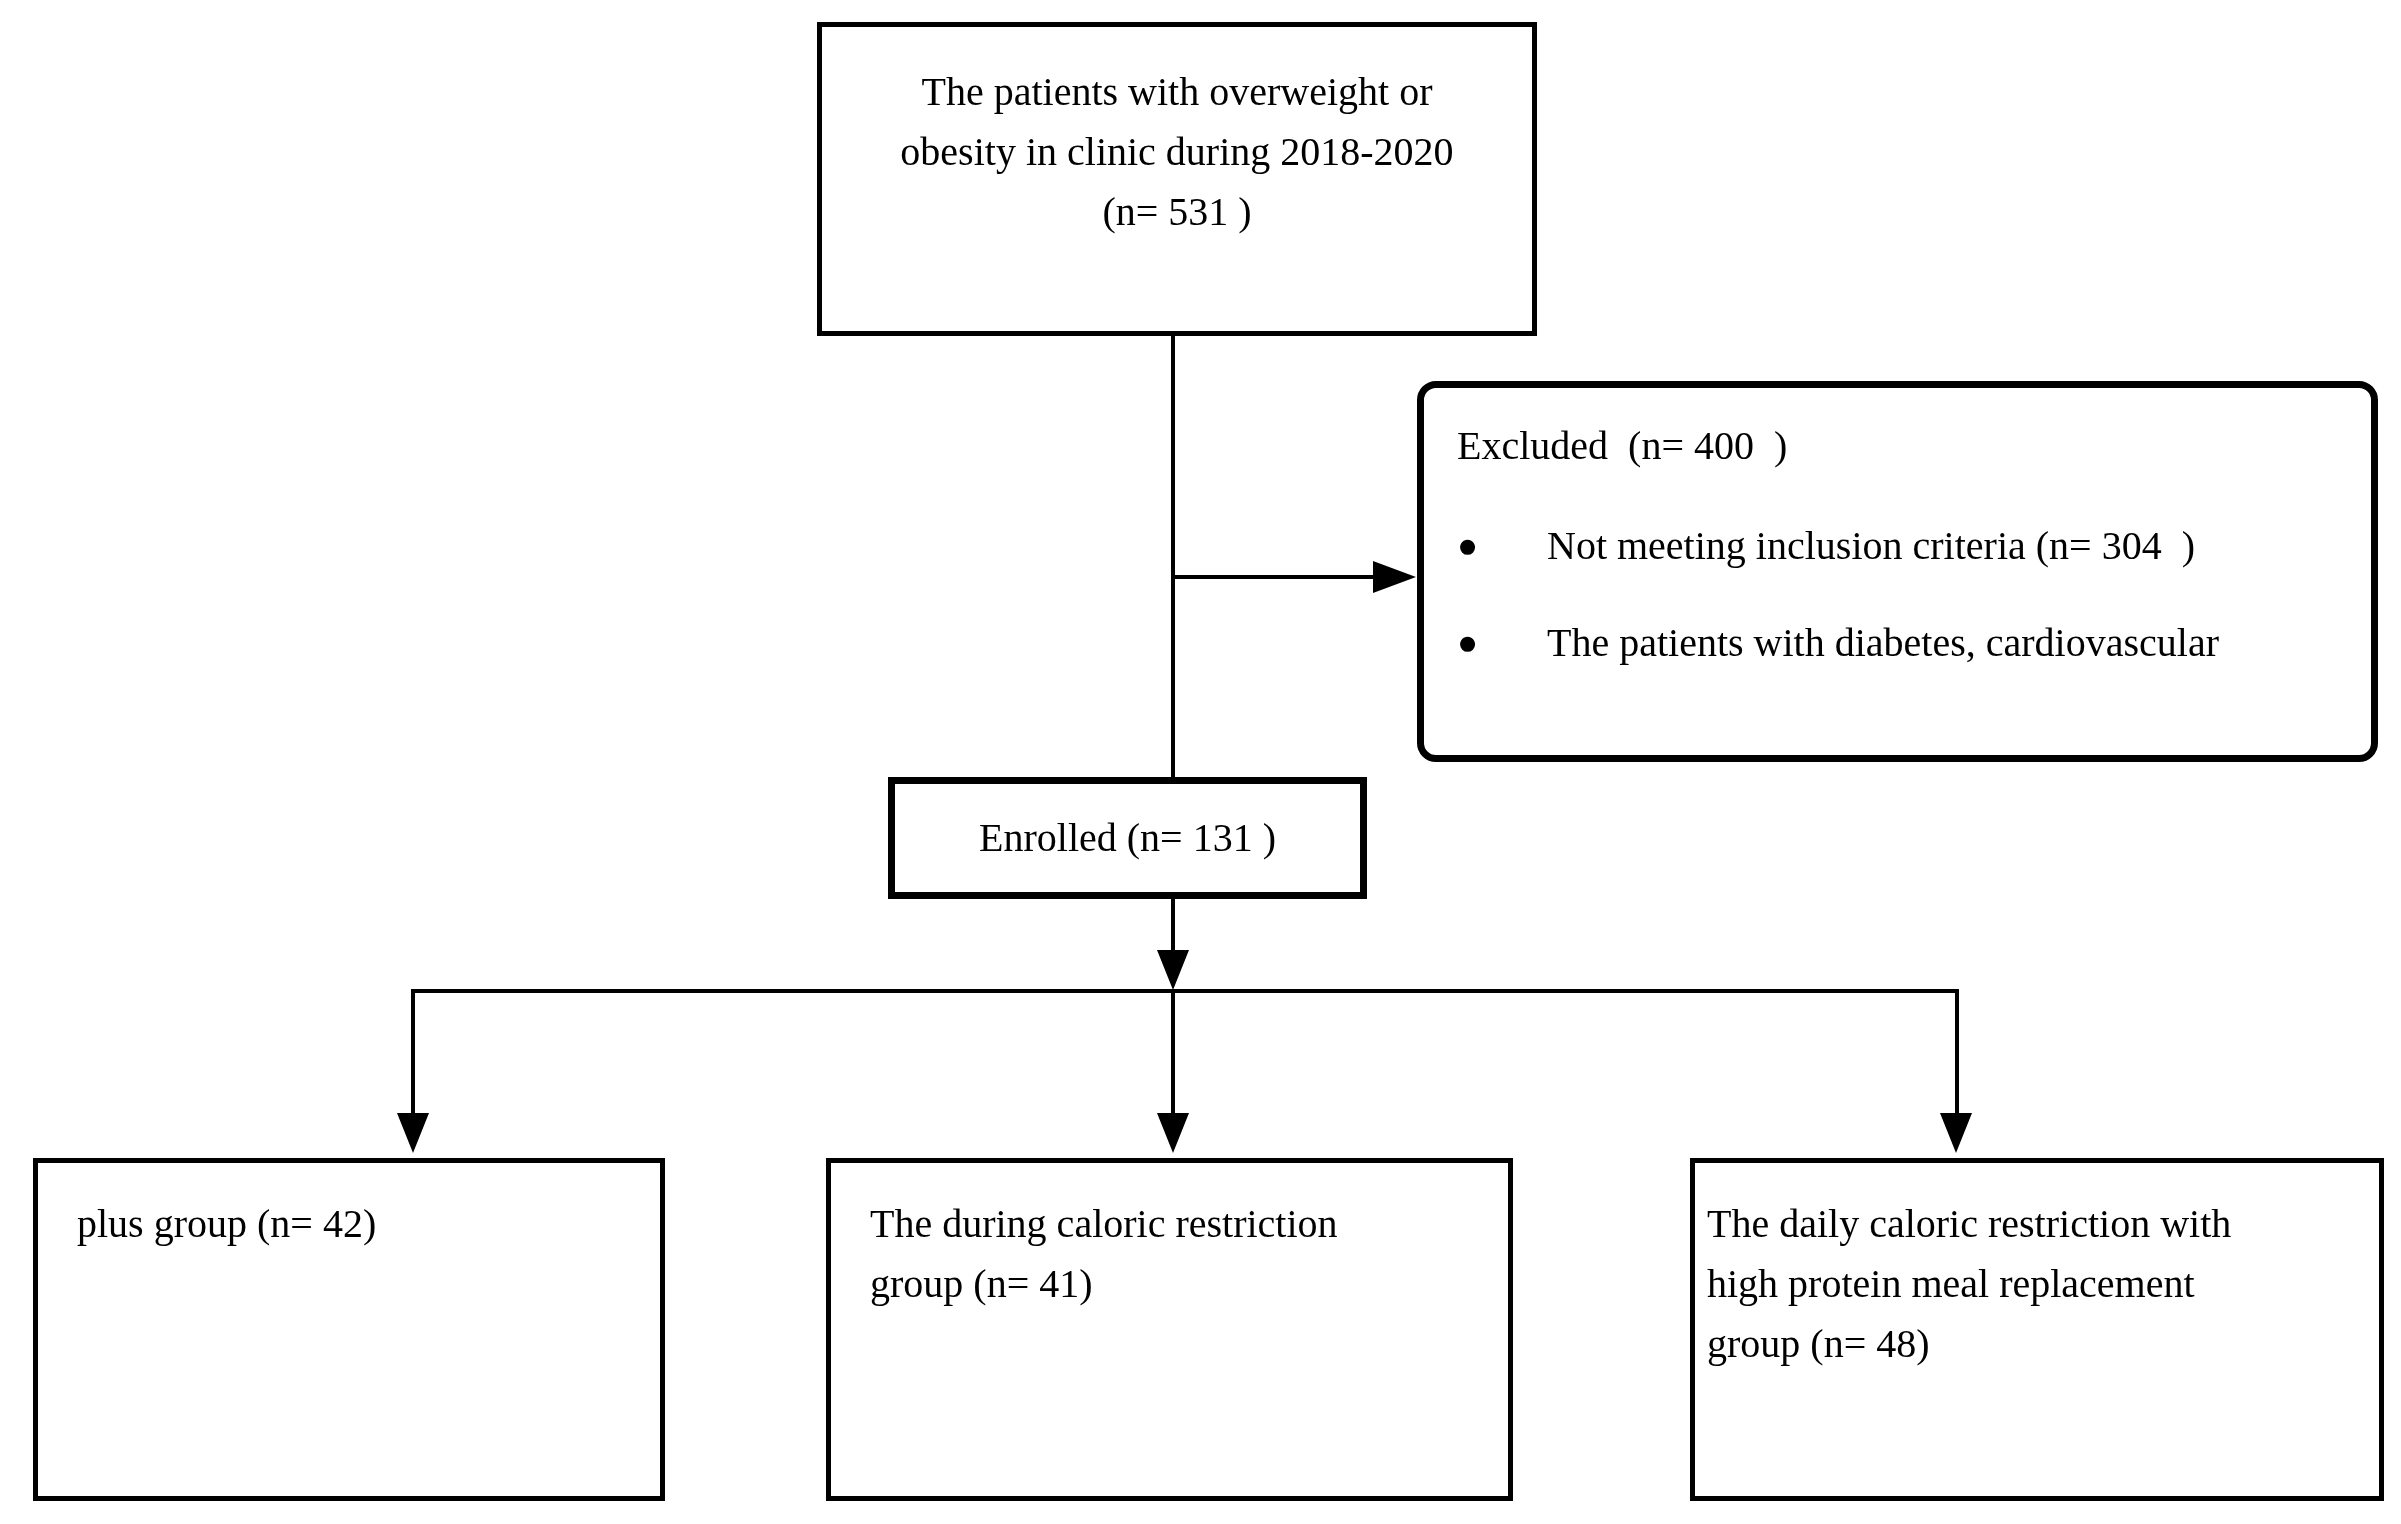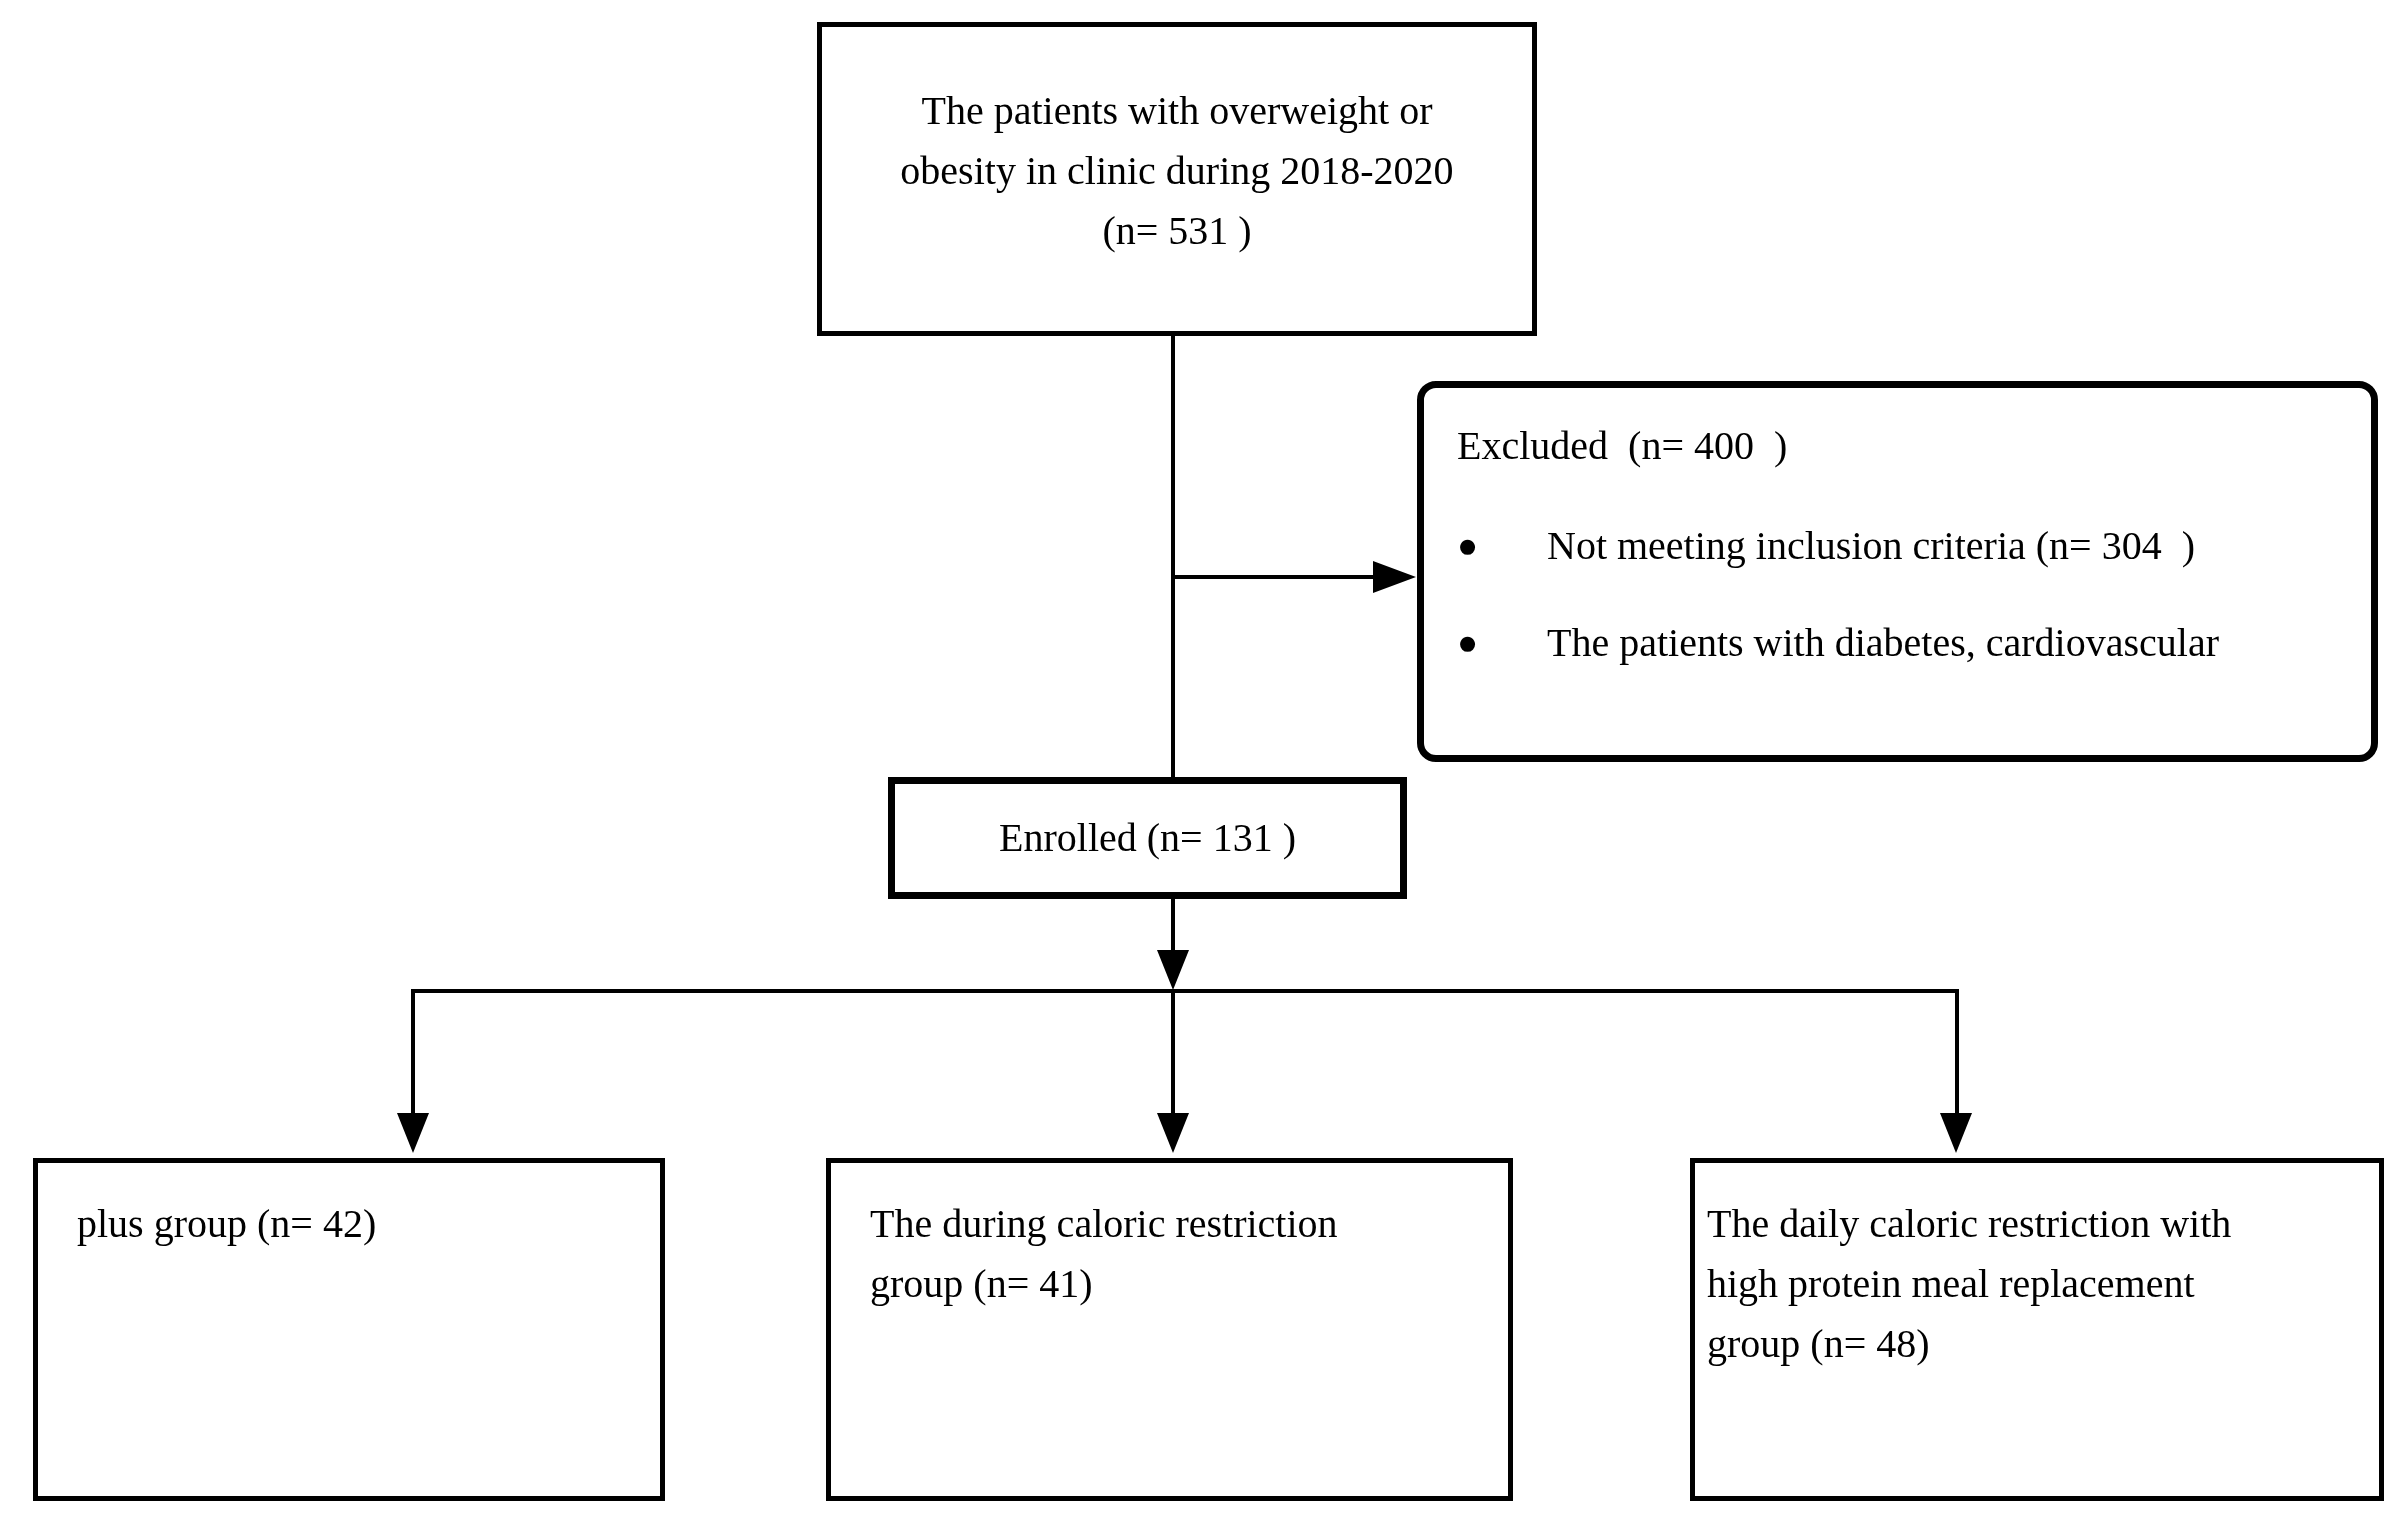--- a/index.html
+++ b/index.html
@@ -14,21 +14,21 @@
   .box {
     position: absolute;
     box-sizing: border-box;
     background: #ffffff;
     border: 5.6px solid #000000;
     font-size: 40px;
     line-height: 1.5;
   }
   .box.thick { border-width: 7px; }
   .text-line { white-space: pre-wrap; }
-  .top-box { text-align: center; padding-top: 54px; }
+  .top-box { text-align: center; padding-top: 35px; }
   .group-box { padding: 31px 25px 0 39px; }
   .excluded-box { padding: 28px 25px 0 33px; border-radius: 19px; }
   .enrolled-box {
     display: flex;
     align-items: center;
     justify-content: center;
     text-align: center;
   }
   .bullet-row { display: flex; align-items: flex-start; }
   .bullet-row.first { margin-top: 40px; }
@@ -78,21 +78,21 @@
       </span>
     </div>
     <div class="bullet-row second">
       <span class="bullet-cell">●</span>
       <span class="bullet-text">
         <div class="text-line">The patients with diabetes, cardiovascular</div>
       </span>
     </div>
   </div>
 
-  <div class="box thick enrolled-box" style="left:888px; top:777px; width:519px; height:122px;">
+  <div class="box thick enrolled-box" style="left:888px; top:777px; width:479px; height:122px;">
     <div class="text-line">Enrolled (n= 131 )</div>
   </div>
 
   <div class="connector" style="left:1171px; top:899px; width:4.2px; height:53px;"></div>
   <div class="arrowhead arrow-down" style="left:1157px; top:950px;"></div>
 
   <div class="connector" style="left:411px; top:989px; width:1548px; height:4.2px;"></div>
 
   <div class="connector" style="left:411px; top:991px; width:4.2px; height:125px;"></div>
   <div class="arrowhead arrow-down" style="left:397px; top:1113px;"></div>

